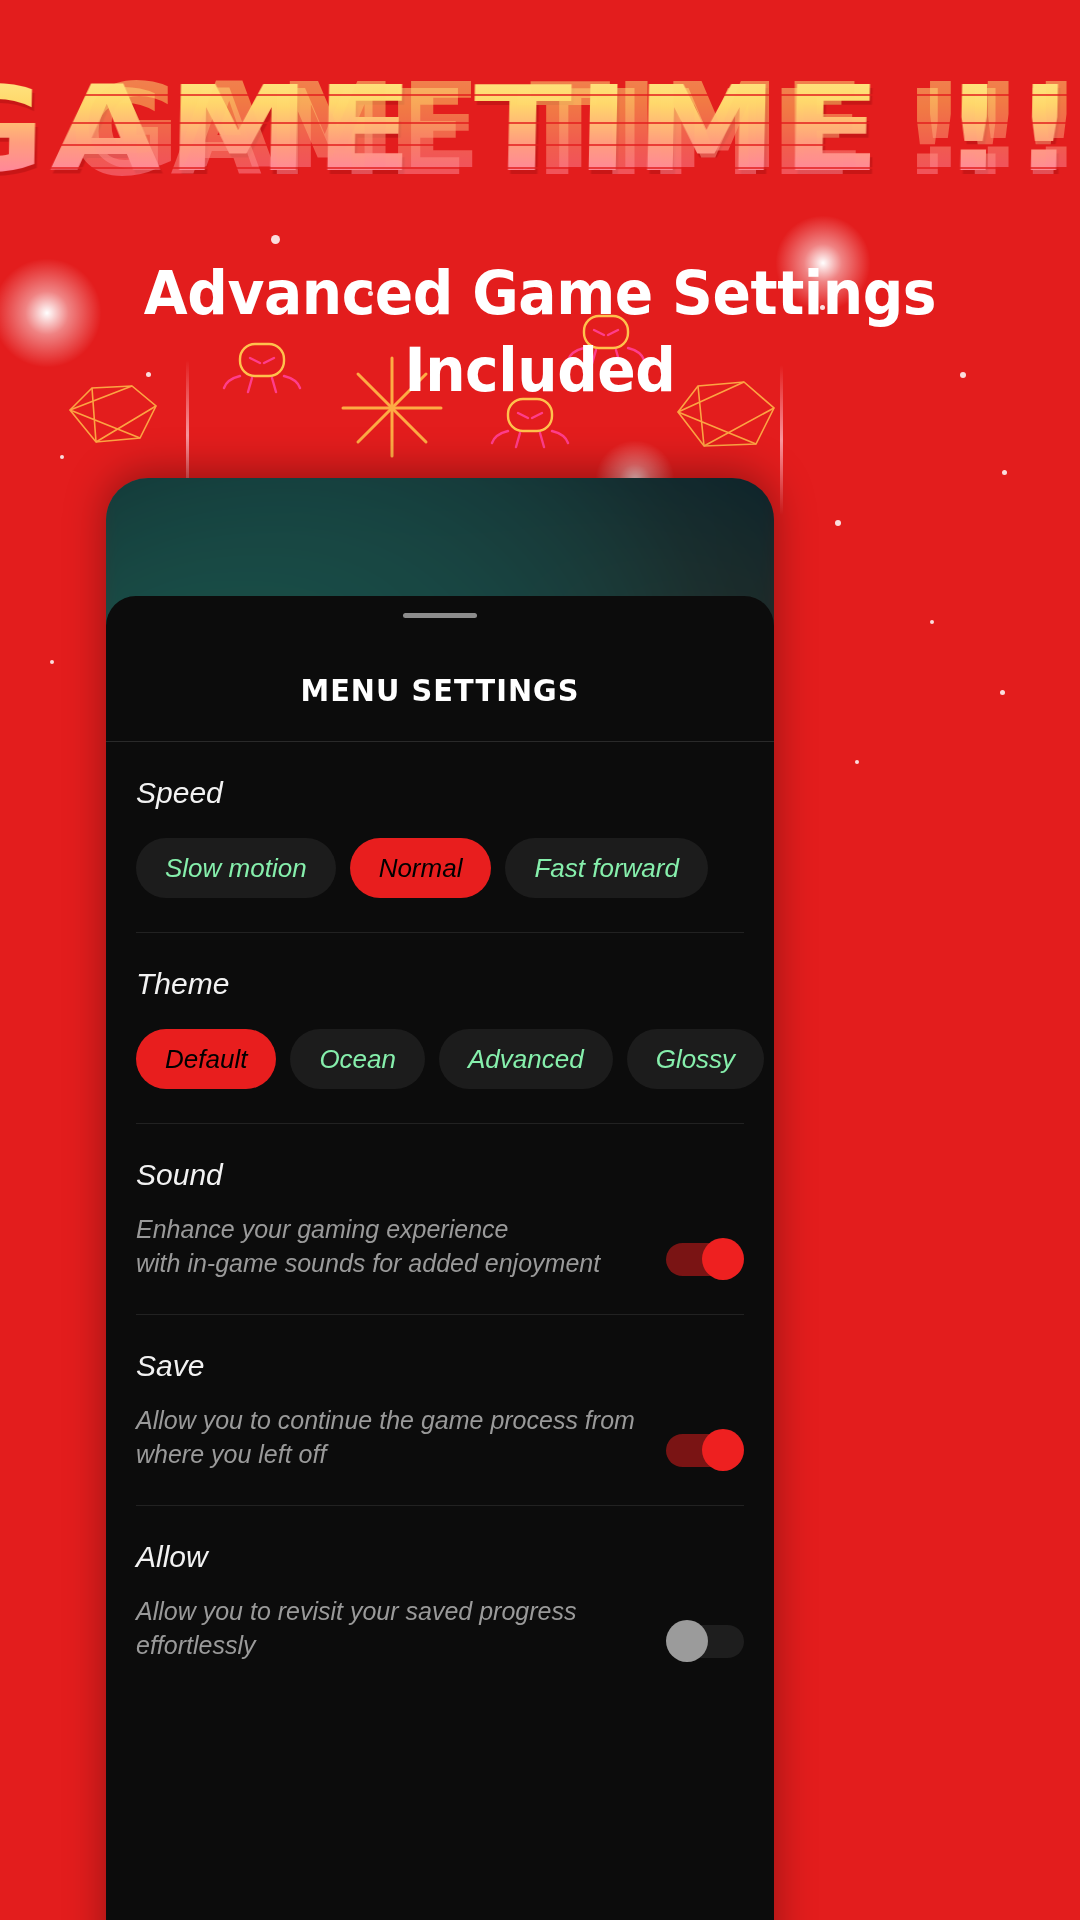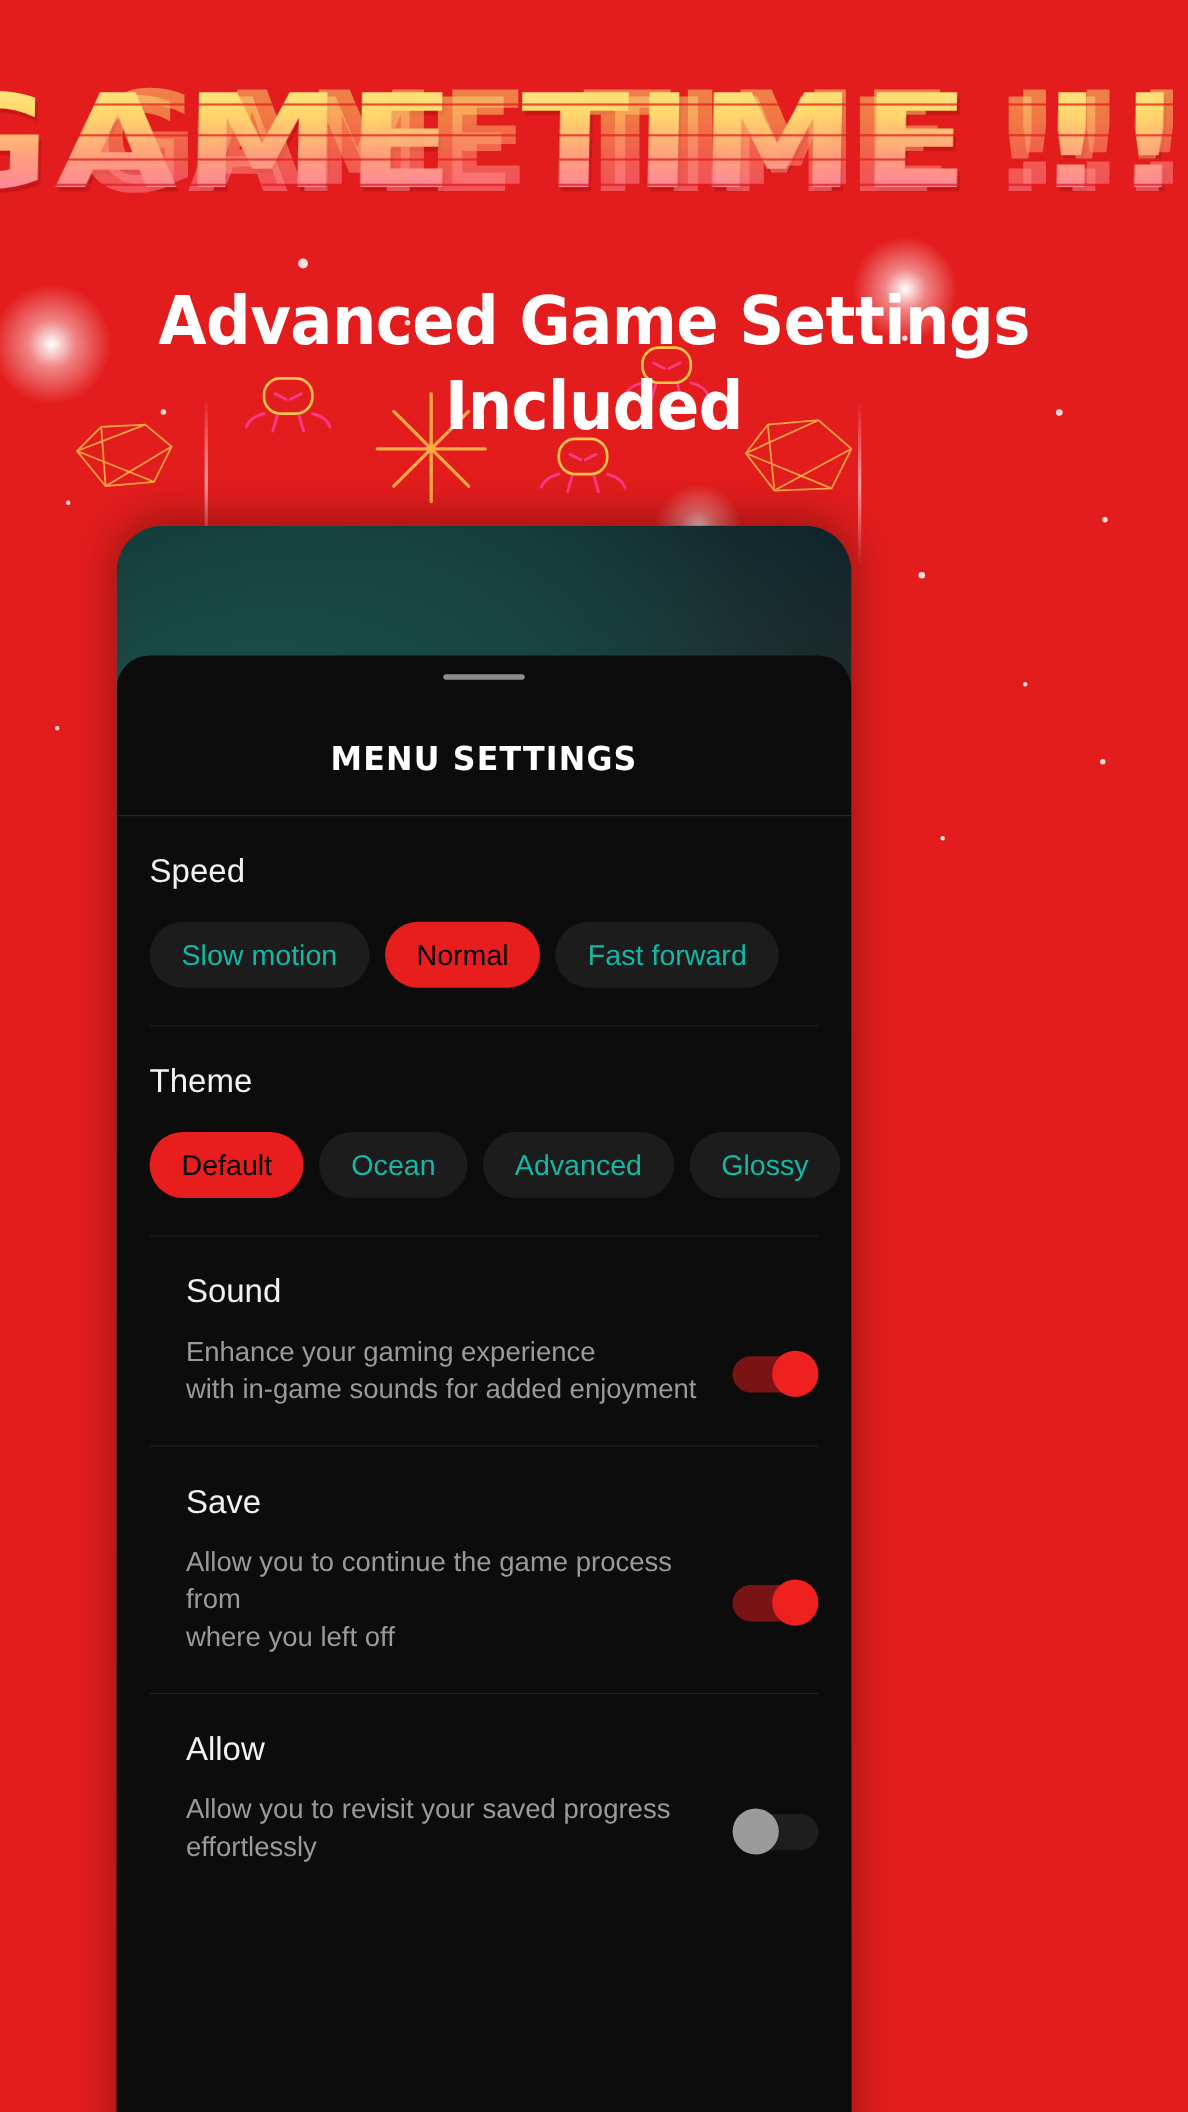--- a/index.html
+++ b/index.html
@@ -86,32 +86,32 @@
   }
   .sheet-title{
     text-align:center;color:#ffffff;font-weight:bold;
     font-size:30px;letter-spacing:1.1px;padding-top:77px;
     font-family:"DejaVu Sans",sans-serif;
     transform:scaleX(.96);
   }
   .header-div{margin-top:33px;height:1px;background:#2a2a2a;}
 
   .section{padding:0 30px;}
-  .sec-pad{padding-top:36px;padding-bottom:34px;}
+  .sec-pad{padding-top:36px;padding-bottom:34px;font-style:italic;}
   .sec-label{color:#f2f2f2;font-size:30px;font-weight:400;line-height:1;}
   .divider{height:1px;background:#222222;margin:0 30px;}
 
   .pills{display:flex;gap:14px;margin-top:30px;flex-wrap:nowrap;}
   .pill{
-    border-radius:999px;background:#1c1c1c;color:#14b8a6;
+    border-radius:999px;background:#1c1c1c;color:#86efac;
     font-size:26px;padding:17px 29px;white-space:nowrap;line-height:1;
   }
   .pill.selected{background:#e81e1e;color:#000000;}
 
-  .toggle-row{display:flex;align-items:center;justify-content:space-between;gap:28px;margin-left:33px;}
+  .toggle-row{display:flex;align-items:flex-end;justify-content:space-between;gap:28px;}
   .toggle-texts{flex:1;}
   .sec-desc{color:#9a9a9a;font-size:25px;line-height:1.36;margin-top:22px;white-space:pre-line;}
 
   .switch{position:relative;width:78px;height:42px;flex:0 0 auto;margin-top:58px;}
   .track{position:absolute;left:0;top:5px;width:64px;height:33px;border-radius:999px;}
   .knob{position:absolute;top:0;width:42px;height:42px;border-radius:50%;}
   .switch.on .track{background:#7a1414;left:0;}
   .switch.on .knob{background:#ee2020;right:0;}
   .switch.off .track{background:#1e1e1e;right:0;left:auto;}
   .switch.off .knob{background:#9b9b9b;left:0;}

